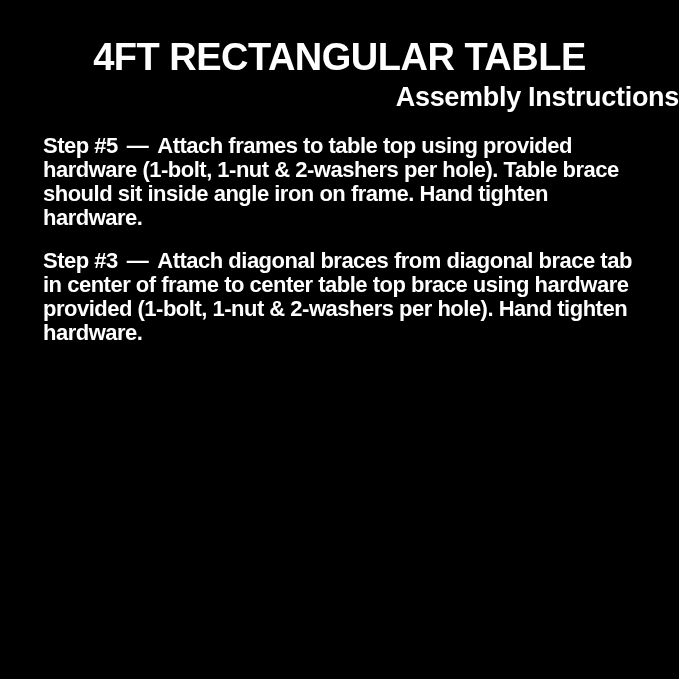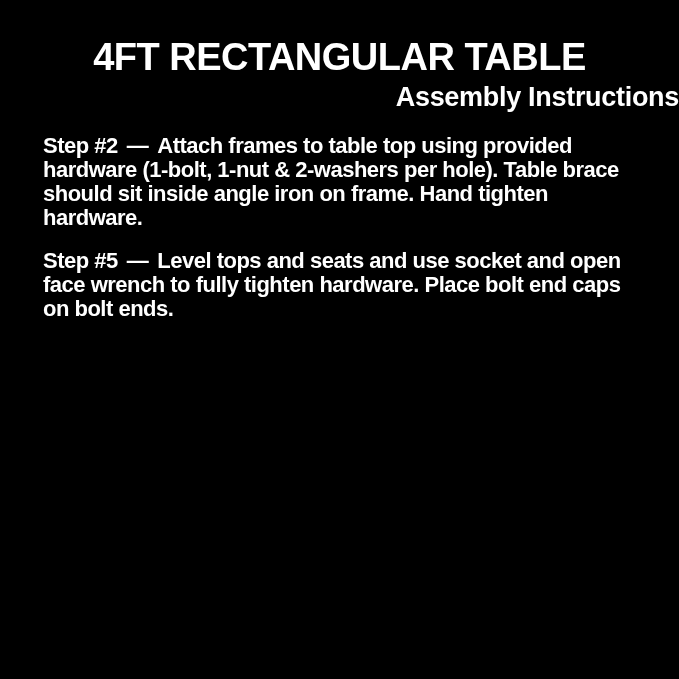--- a/index.html
+++ b/index.html
@@ -53,20 +53,20 @@
 
 <div class="poster">
 
   <h1 class="title">4FT RECTANGULAR TABLE</h1>
 
   <h2 class="subtitle">Assembly Instructions</h2>
 
   <div class="steps">
 
 
-    <p class="step"><span>Step #2</span><span class="dash">—</span><span>Attach frames to table top using provided hardware (1-bolt, 1-nut &amp; 2-washers per hole). Table brace should sit inside angle iron on frame. Hand tighten hardware.</span></p>
+    <p class="step"><span>Step #5</span><span class="dash">—</span><span>Attach frames to table top using provided hardware (1-bolt, 1-nut &amp; 2-washers per hole). Table brace should sit inside angle iron on frame. Hand tighten hardware.</span></p>
+
+    <p class="step"><span>Step #3</span><span class="dash">—</span><span>Attach diagonal braces from diagonal brace tab in center of frame to center table top brace using hardware provided (1-bolt, 1-nut &amp; 2-washers per hole). Hand tighten hardware.</span></p>
 
 
-
-    <p class="step"><span>Step #5</span><span class="dash">—</span><span>Level tops and seats and use socket and open face wrench to fully tighten hardware. Place bolt end caps on bolt ends.</span></p>
 
   </div>
 </div>
 
 </body></html>

